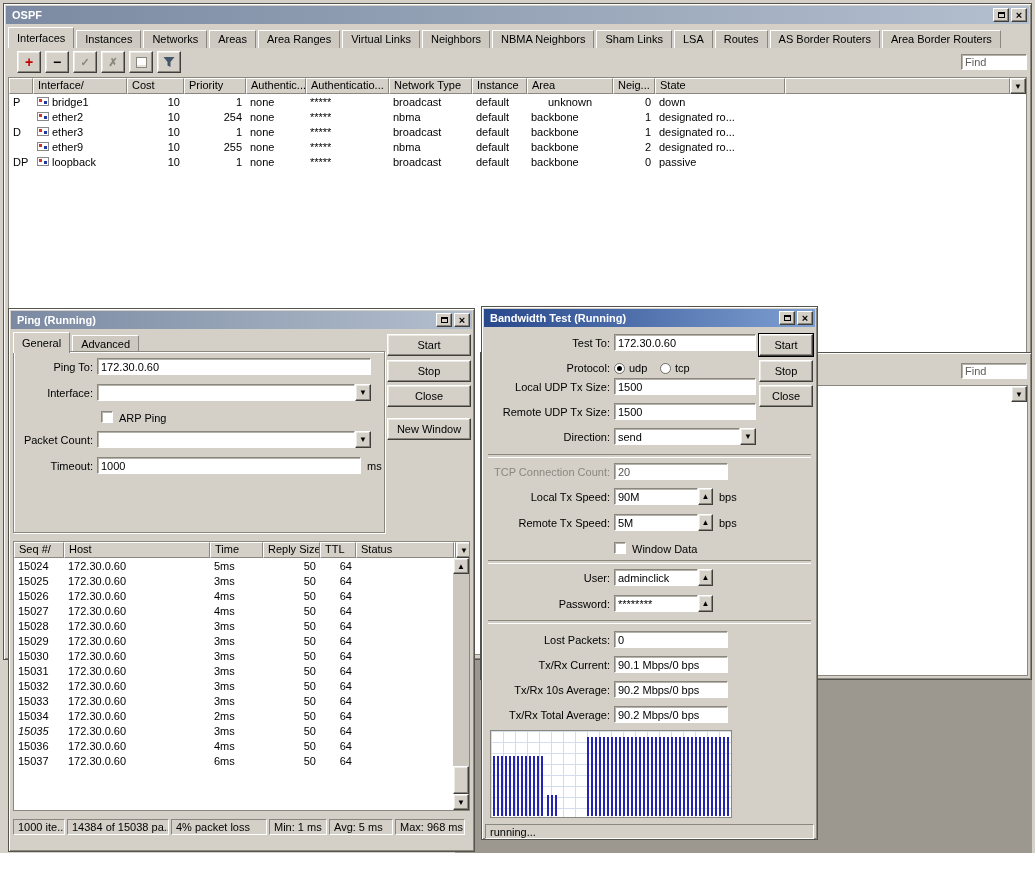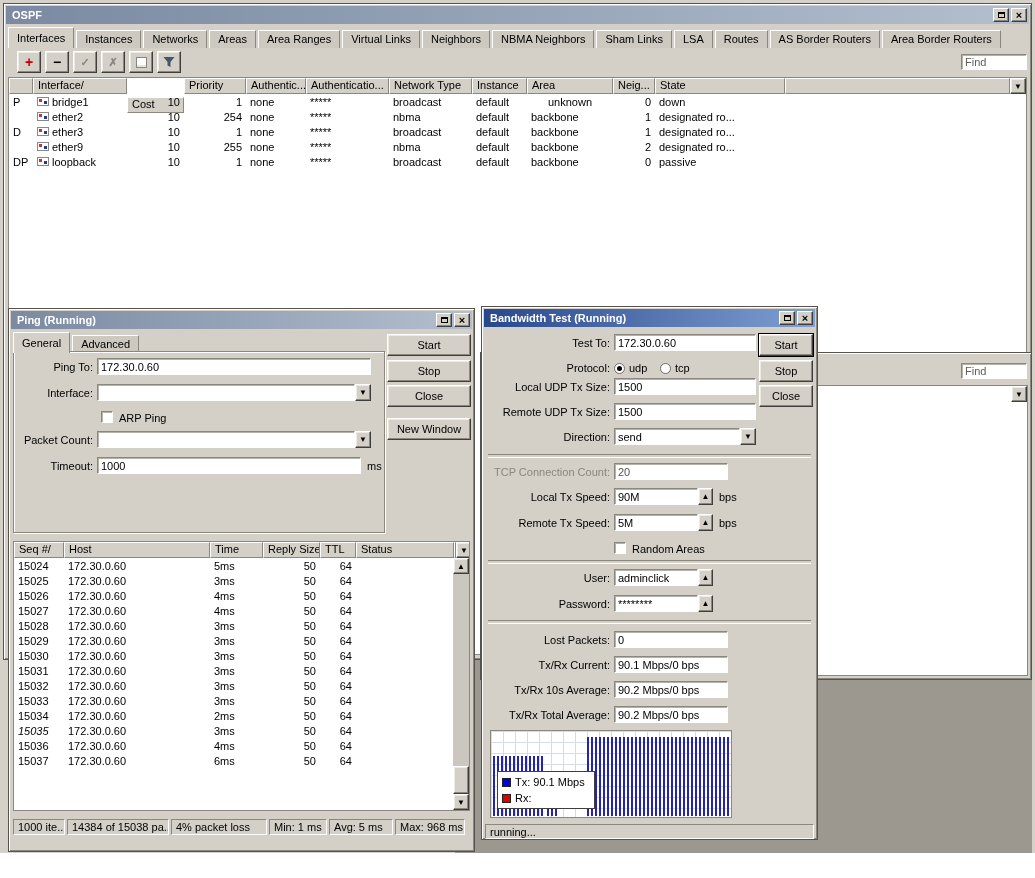--- a/index.html
+++ b/index.html
@@ -138,21 +138,21 @@
     <div class="listarea" style="left:4px;top:73px;right:4px;bottom:4px;">
       <div class="lheader">
         <div id="ospf-hcells" style="display:flex;">
             <div class="hcell" style="width: 24px;">
               <span></span>
             </div>
             <div class="hcell" style="width: 94px;">
               <span>Interface</span>
               <span> /</span>
             </div>
-            <div class="hcell" style="width: 57px; margin-top: 19px;">
+            <div class="hcell" style="width: 57px;">
               <span>Cost</span>
             </div>
             <div class="hcell" style="width: 62px;">
               <span>Priority</span>
             </div>
             <div class="hcell" style="width: 60px;">
               <span>Authentic...</span>
             </div>
             <div class="hcell" style="width: 83px;">
               <span>Authenticatio...</span>
@@ -807,21 +807,21 @@
     <span class="lbl" style="left:237px;top:184px;">bps</span>
 
     <span class="rlbl" style="left:4px;top:210px;width:124px;">Remote Tx Speed:</span>
     <input class="tbox sunk" style="left: 132px; top: 207px; width: 84px;" readonly="" value="5M">
     <div class="btn spbtn" style="left:216px;top:207px;">
         <span>▲</span>
       </div>
     <span class="lbl" style="left:237px;top:210px;">bps</span>
 
     <span class="cbox sunk" style="left:132px;top:235px;"></span>
-    <span class="lbl" style="left:150px;top:236px;">Random Areas</span>
+    <span class="lbl" style="left:150px;top:236px;">Window Data</span>
 
     <div class="sep" style="left:6px;right:6px;top:253px;"></div>
 
     <span class="rlbl" style="left:4px;top:265px;width:124px;">User:</span>
     <input class="tbox sunk" style="left: 132px; top: 262px; width: 84px;" readonly="" value="adminclick">
     <div class="btn spbtn" style="left:216px;top:262px;">
         <span>▲</span>
       </div>
 
     <span class="rlbl" style="left:4px;top:291px;width:124px;">Password:</span>
@@ -841,30 +841,20 @@
     <span class="rlbl" style="left:4px;top:377px;width:124px;">Tx/Rx 10s Average:</span>
     <input class="tbox sunk" style="left: 132px; top: 374px; width: 114px;" readonly="" value="90.2 Mbps/0 bps">
 
     <span class="rlbl" style="left:4px;top:402px;width:124px;">Tx/Rx Total Average:</span>
     <input class="tbox sunk" style="left: 132px; top: 399px; width: 114px;" readonly="" value="90.2 Mbps/0 bps">
 
     <div class="chart" style="left:8px;top:423px;width:242px;height:88px;">
       <div class="barseg" style="left:2px;width:52px;height:70%;"></div>
       <div class="barseg" style="left:56px;width:12px;height:25%;"></div>
       <div class="barseg" style="left:96px;width:142px;height:92%;"></div>
-      <div class="legend" style="left:6px;top:40px;width:98px;height:38px;">
-        <div class="lrow">
-            <span class="swatch tx"></span>
-            <span>Tx: 90.1 Mbps</span>
-          </div>
-        <div class="lrow">
-            <span class="swatch rx"></span>
-            <span>Rx:</span>
-          </div>
-      </div>
     </div>
 
     <div class="sseg" style="position:absolute;left:3px;right:3px;top:517px;height:15px;line-height:14px;background:#d4d0c8;">running...</div>
 
     <div class="btn pbtn default" style="left:277px;top:27px;width:54px;height:22px;">
         <span>Start</span>
       </div>
     <div class="btn pbtn" style="left:277px;top:53px;width:54px;height:22px;">
         <span>Stop</span>
       </div>

